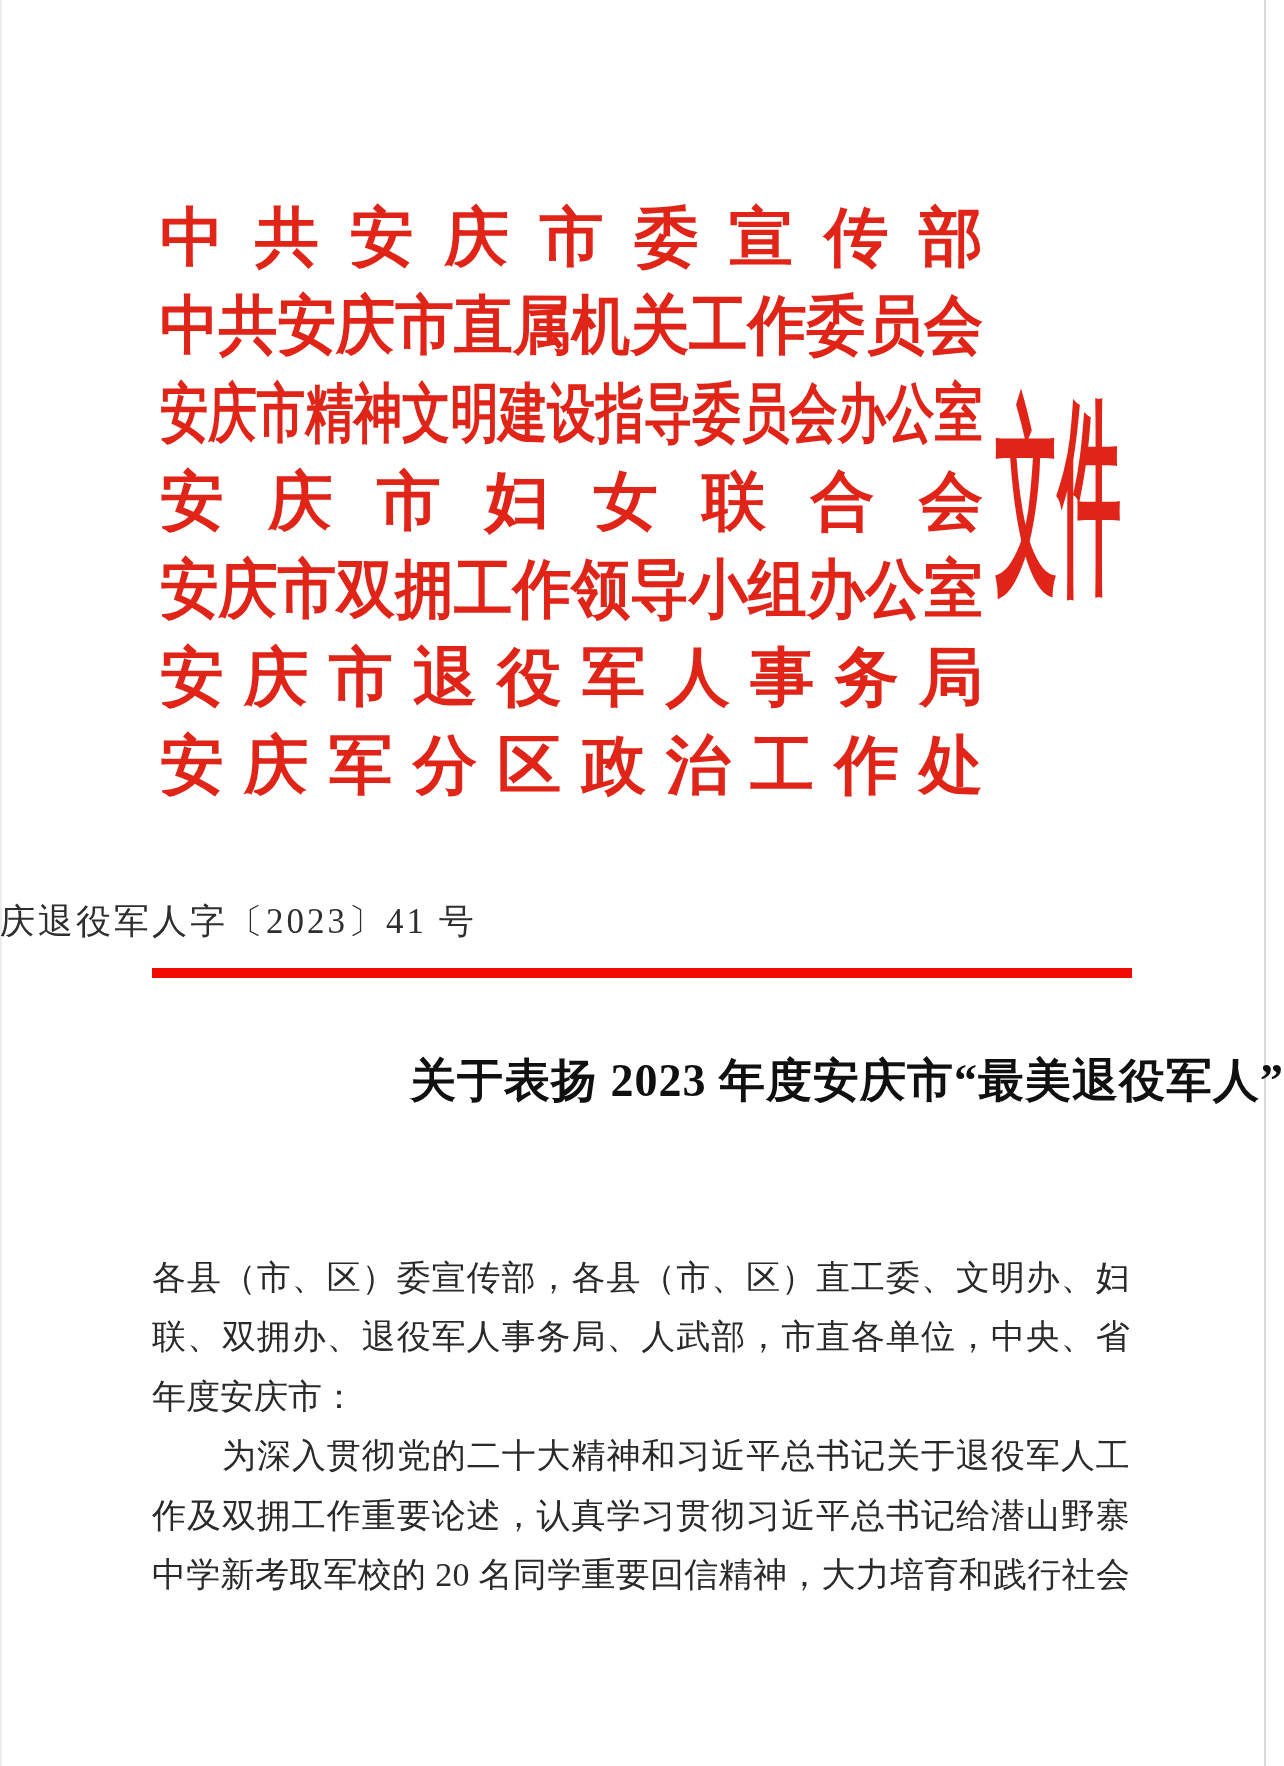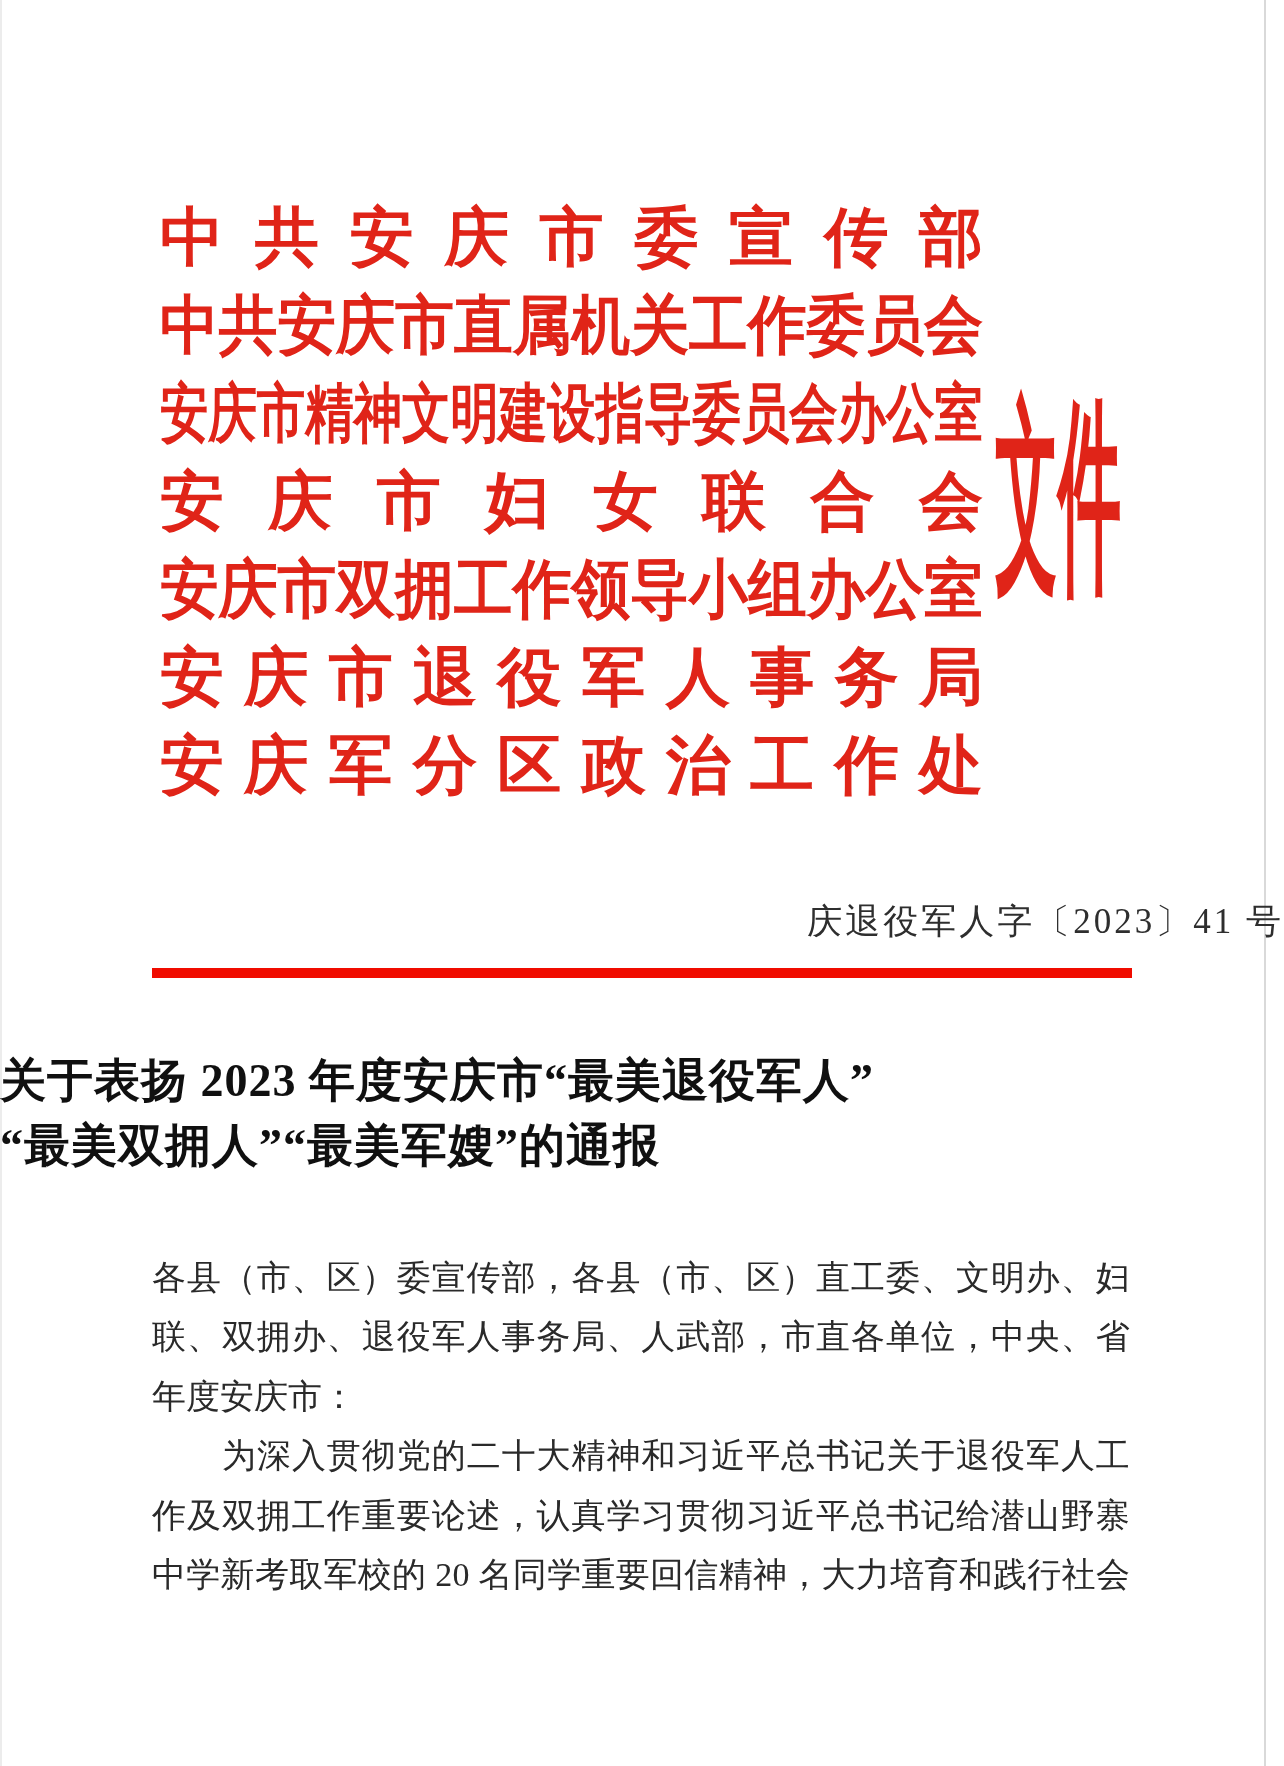--- a/index.html
+++ b/index.html
@@ -35,38 +35,38 @@
     font-weight:700;
     color:#e02418;
     white-space:nowrap;
     transform:scaleX(0.30);
     transform-origin:left top;
   }
 
   
   .doc-number {
     position:absolute; left:0; top:902px; width:100%;
-    text-align:right;
+    text-align:left;
     font-size:35px; line-height:40px;
     letter-spacing:3px;
     color:#2e2e2e;
   }
 
   
   .red-rule {
     position:absolute; left:152px; top:968px;
     width:980px; height:10px;
     background:#f00c00;
   }
 
   
   .title {
     position:absolute; left:0; top:1048px; width:100%;
     margin:0;
-    text-align:left;
+    text-align:right;
     font-size:46px; line-height:65px;
     font-weight:700;
     color:#101010;
     letter-spacing:1px;
   }
   .title-line { display:block; }
 
   
   .body-block {
     position:absolute; left:152px; top:1248px; width:978px;
@@ -190,21 +190,20 @@
     </div>
     <div class="file-label">文件</div>
   </header>
 
   <div class="doc-number">庆退役军人字〔2023〕41 号</div>
 
   <div class="red-rule"></div>
 
   <h1 class="title">
     <span class="title-line">关于表扬 2023 年度安庆市“最美退役军人”</span>
-    <span class="title-line">“最美双拥人”“最美军嫂”的通报</span>
   </h1>
 
   <div class="body-block">
     <div class="body-line justify">
         <span>各</span>
         <span>县</span>
         <span>（</span>
         <span>市</span>
         <span>、</span>
         <span>区</span>

